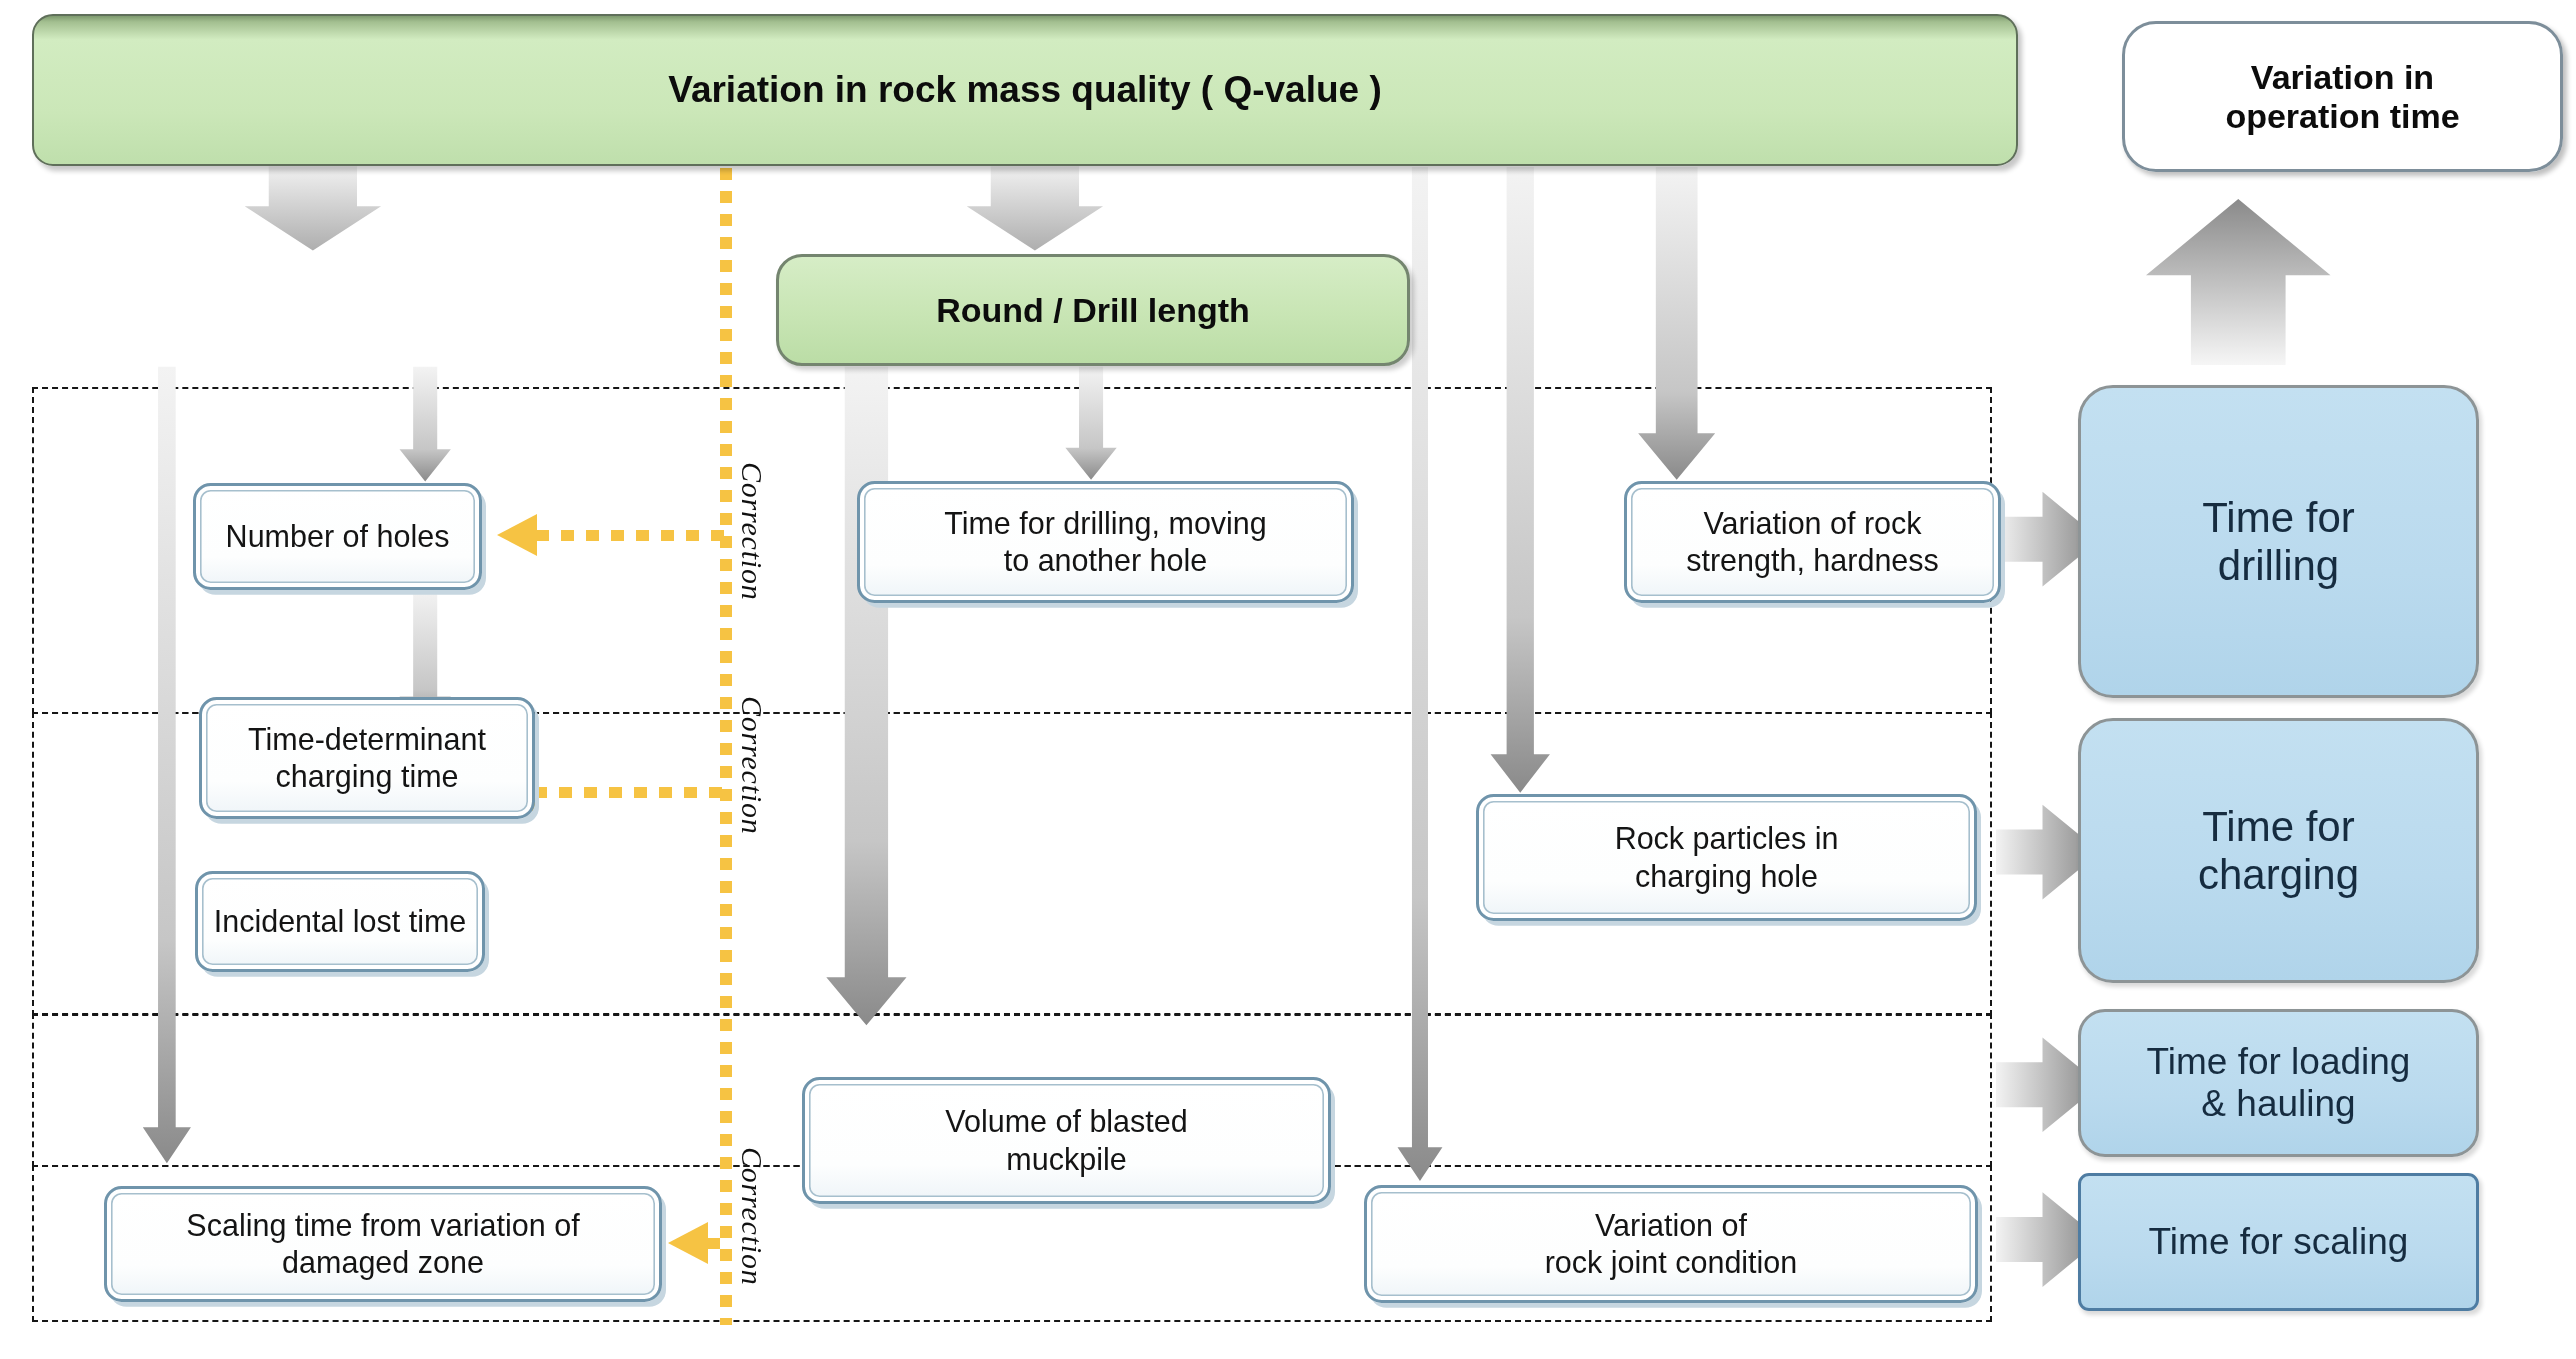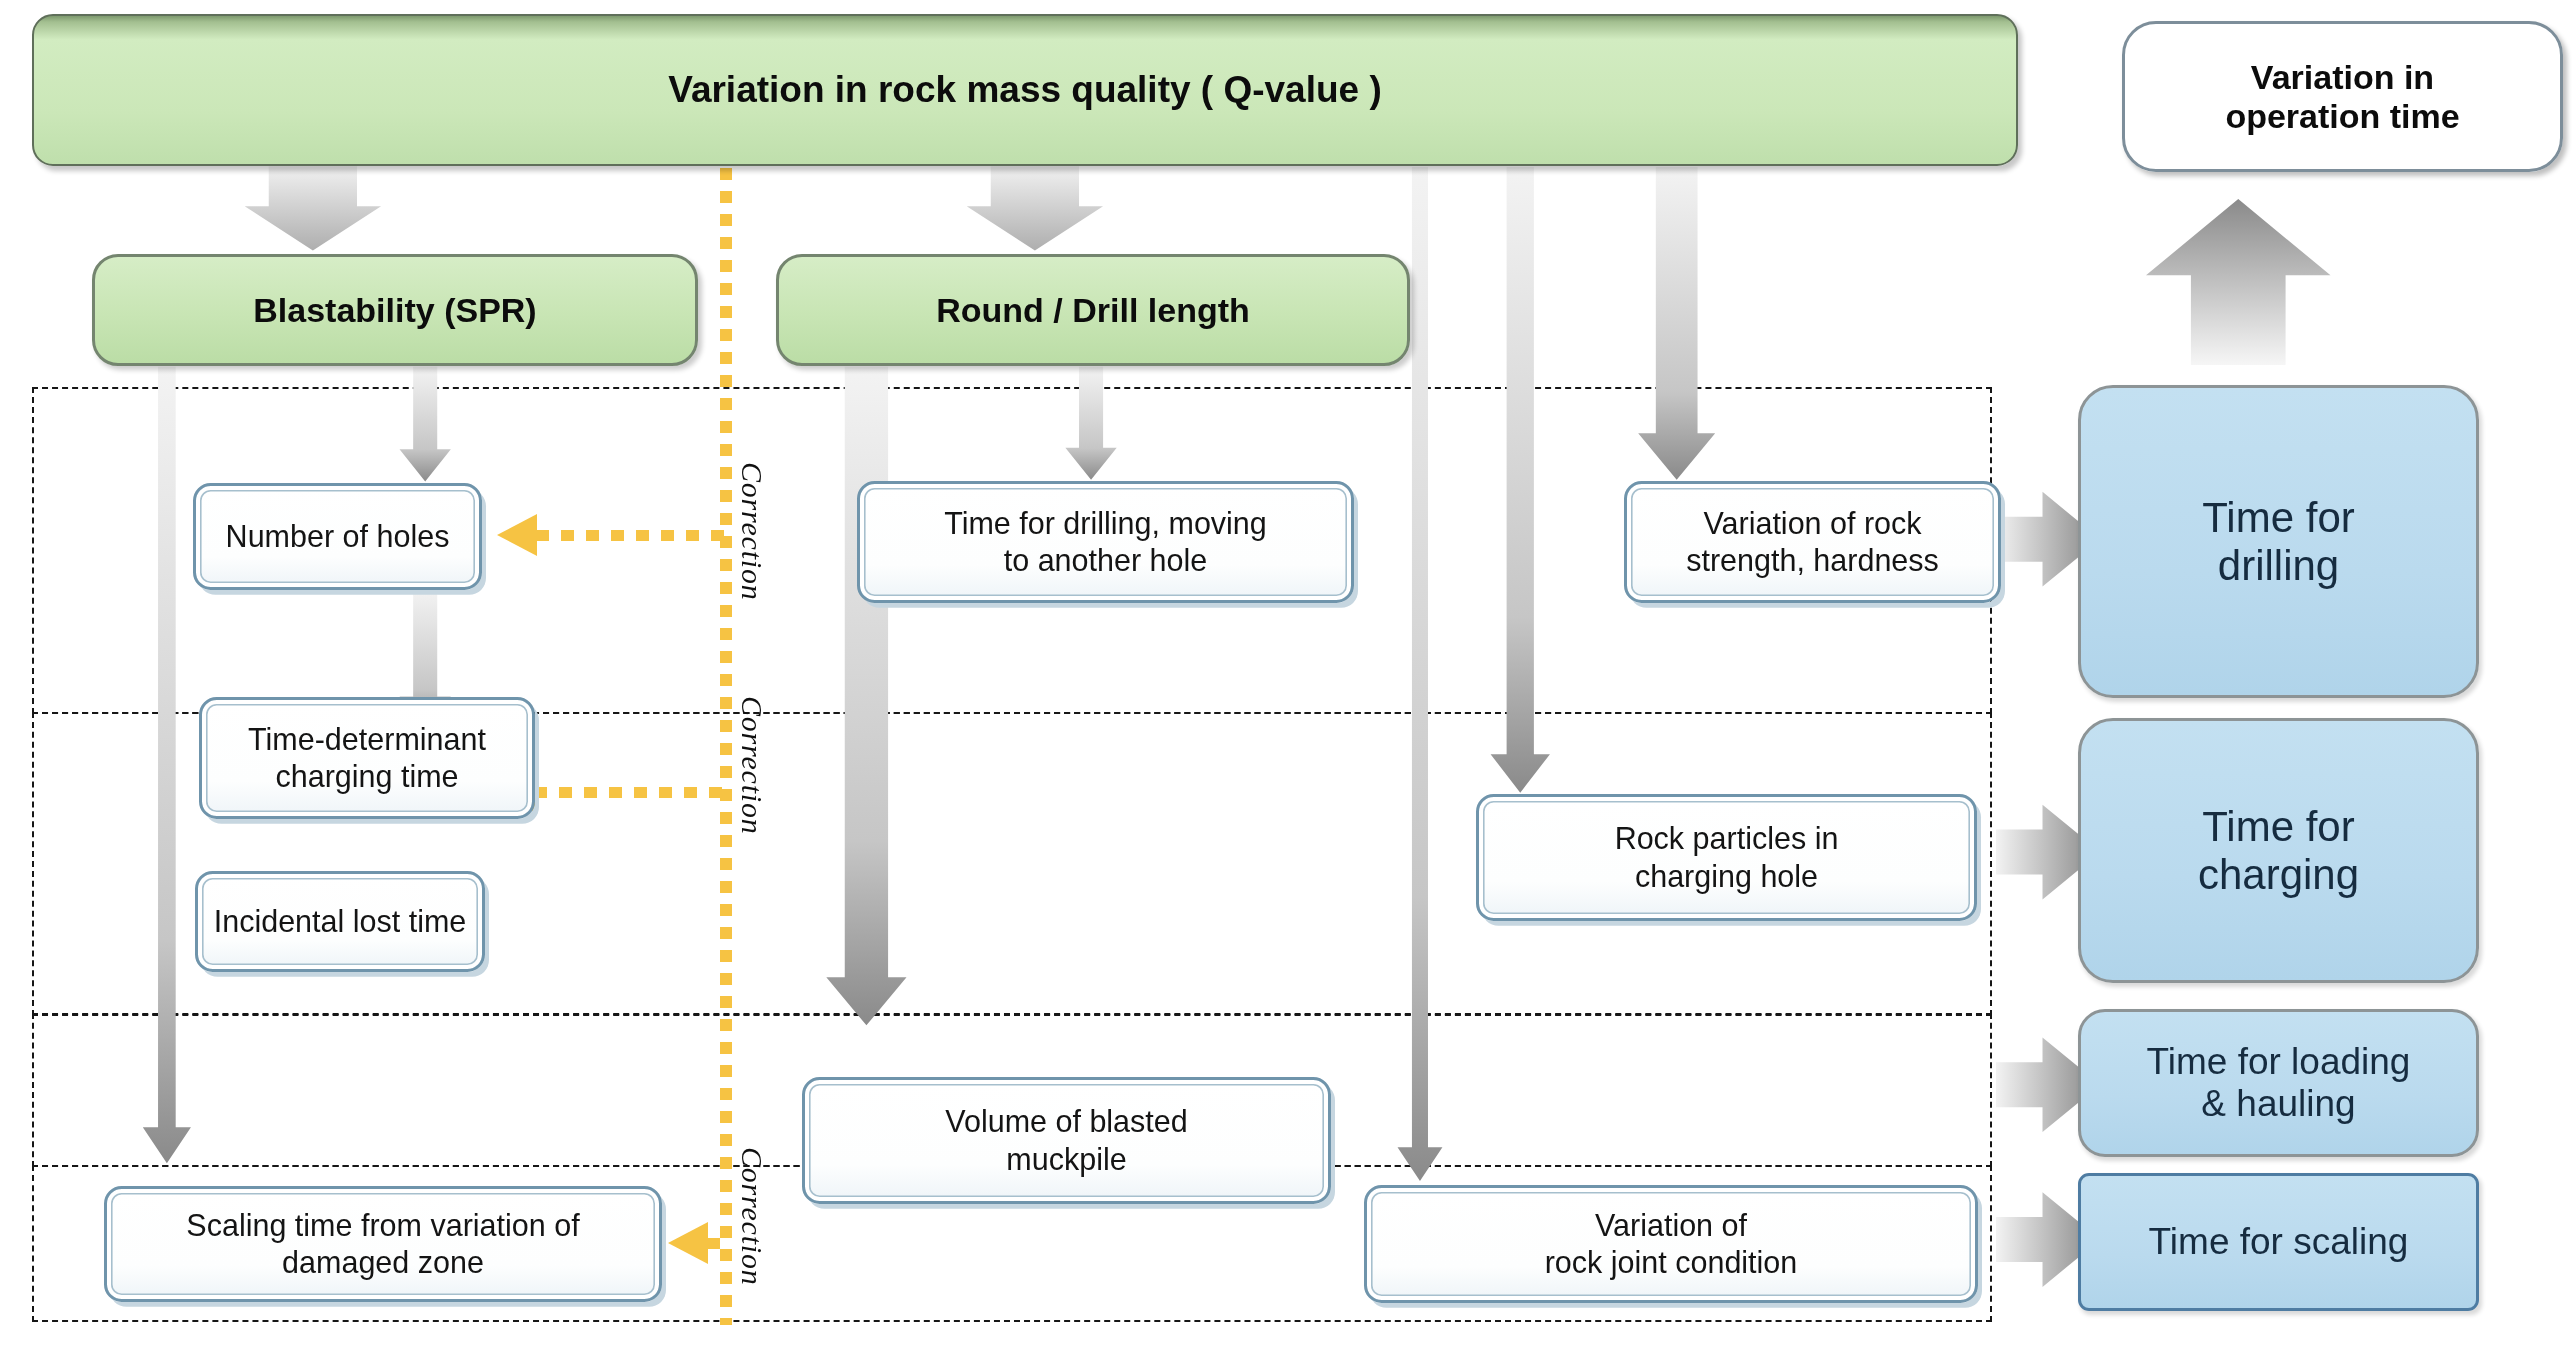--- a/index.html
+++ b/index.html
@@ -121,23 +121,20 @@
 
   <div class="abs banner center" style="left:32px;top:14.4px;width:1986px;height:152px;">
     <span>Variation in rock mass quality ( Q-value )</span>
   </div>
 
   <div class="abs opbox center ml" style="left:2122px;top:21px;width:441px;height:151px;">
     <span class="ml">Variation in
 operation time</span>
   </div>
 
-  <div class="abs gbox center" style="left:92px;top:254px;width:606px;height:112px;">
-    <span>Blastability (SPR)</span>
-  </div>
   <div class="abs gbox center" style="left:776px;top:254px;width:634px;height:112px;">
     <span>Round / Drill length</span>
   </div>
 
   <div class="abs wbox center" style="left:193px;top:483px;width:289px;height:107px;">
     <span class="ml">Number of holes</span>
   </div>
   <div class="abs wbox center" style="left:857px;top:481px;width:497px;height:122px;">
     <span class="ml">Time for drilling, moving
 to another hole</span>

